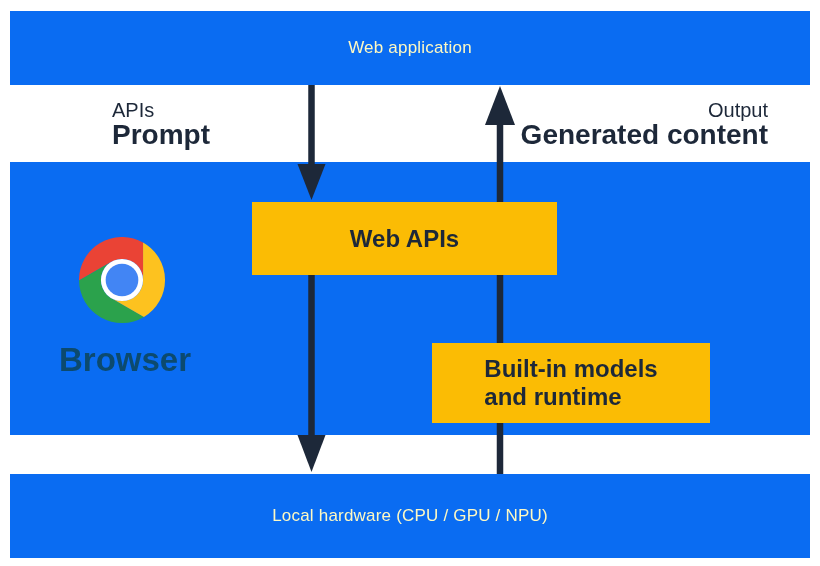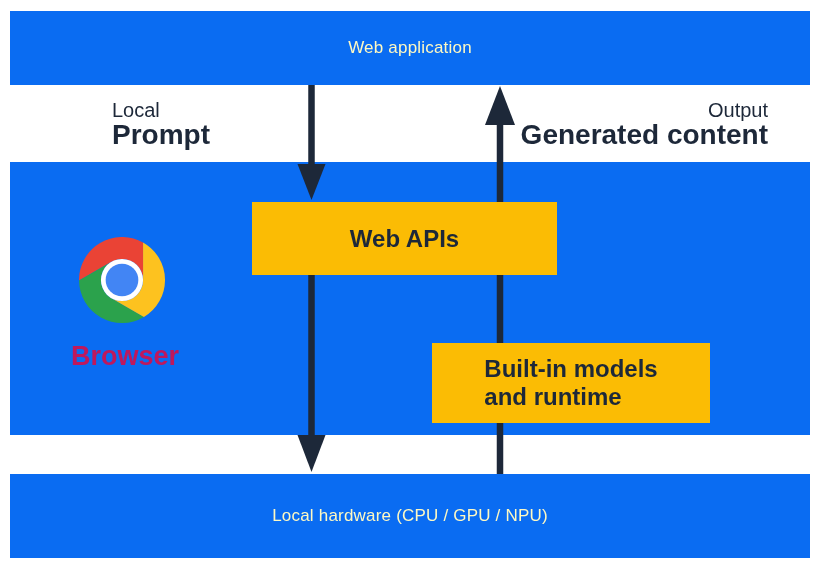--- a/index.html
+++ b/index.html
@@ -32,34 +32,34 @@
   }
   .ybox-webapis{left:252px;top:202px;width:305px;height:73px;}
   .ybox-builtin{left:432px;top:319px;width:278px;height:80px;line-height:28px;margin-top:24px;}
   .chrome{position:absolute;left:79px;top:237px;width:86px;height:86px;z-index:1;}
   .c-red{fill:var(--chrome-red);}
   .c-green{fill:var(--chrome-green);}
   .c-yellow{fill:var(--chrome-yellow);}
   .c-blue{fill:var(--chrome-blue);}
   .browser-label{
     position:absolute;left:125px;top:341px;transform:translateX(-50%);
-    color:#be185d;font-weight:bold;font-size:27px;z-index:1;white-space:nowrap;
+    color:#0c4a6e;font-weight:bold;font-size:33px;z-index:1;white-space:nowrap;
   }
 </style>
 </head>
 <body>
 
 <div class="canvas">
 
   <div class="layer layer-top">
     <span class="layer-title">Web application</span>
   </div>
 
   <div class="io io-input">
-    <div class="io-label">Local</div>
+    <div class="io-label">APIs</div>
     <div class="io-value">Prompt</div>
   </div>
 
   <div class="io io-output">
     <div class="io-label">Output</div>
     <div class="io-value">Generated content</div>
   </div>
 
   <div class="layer layer-mid"></div>
 

